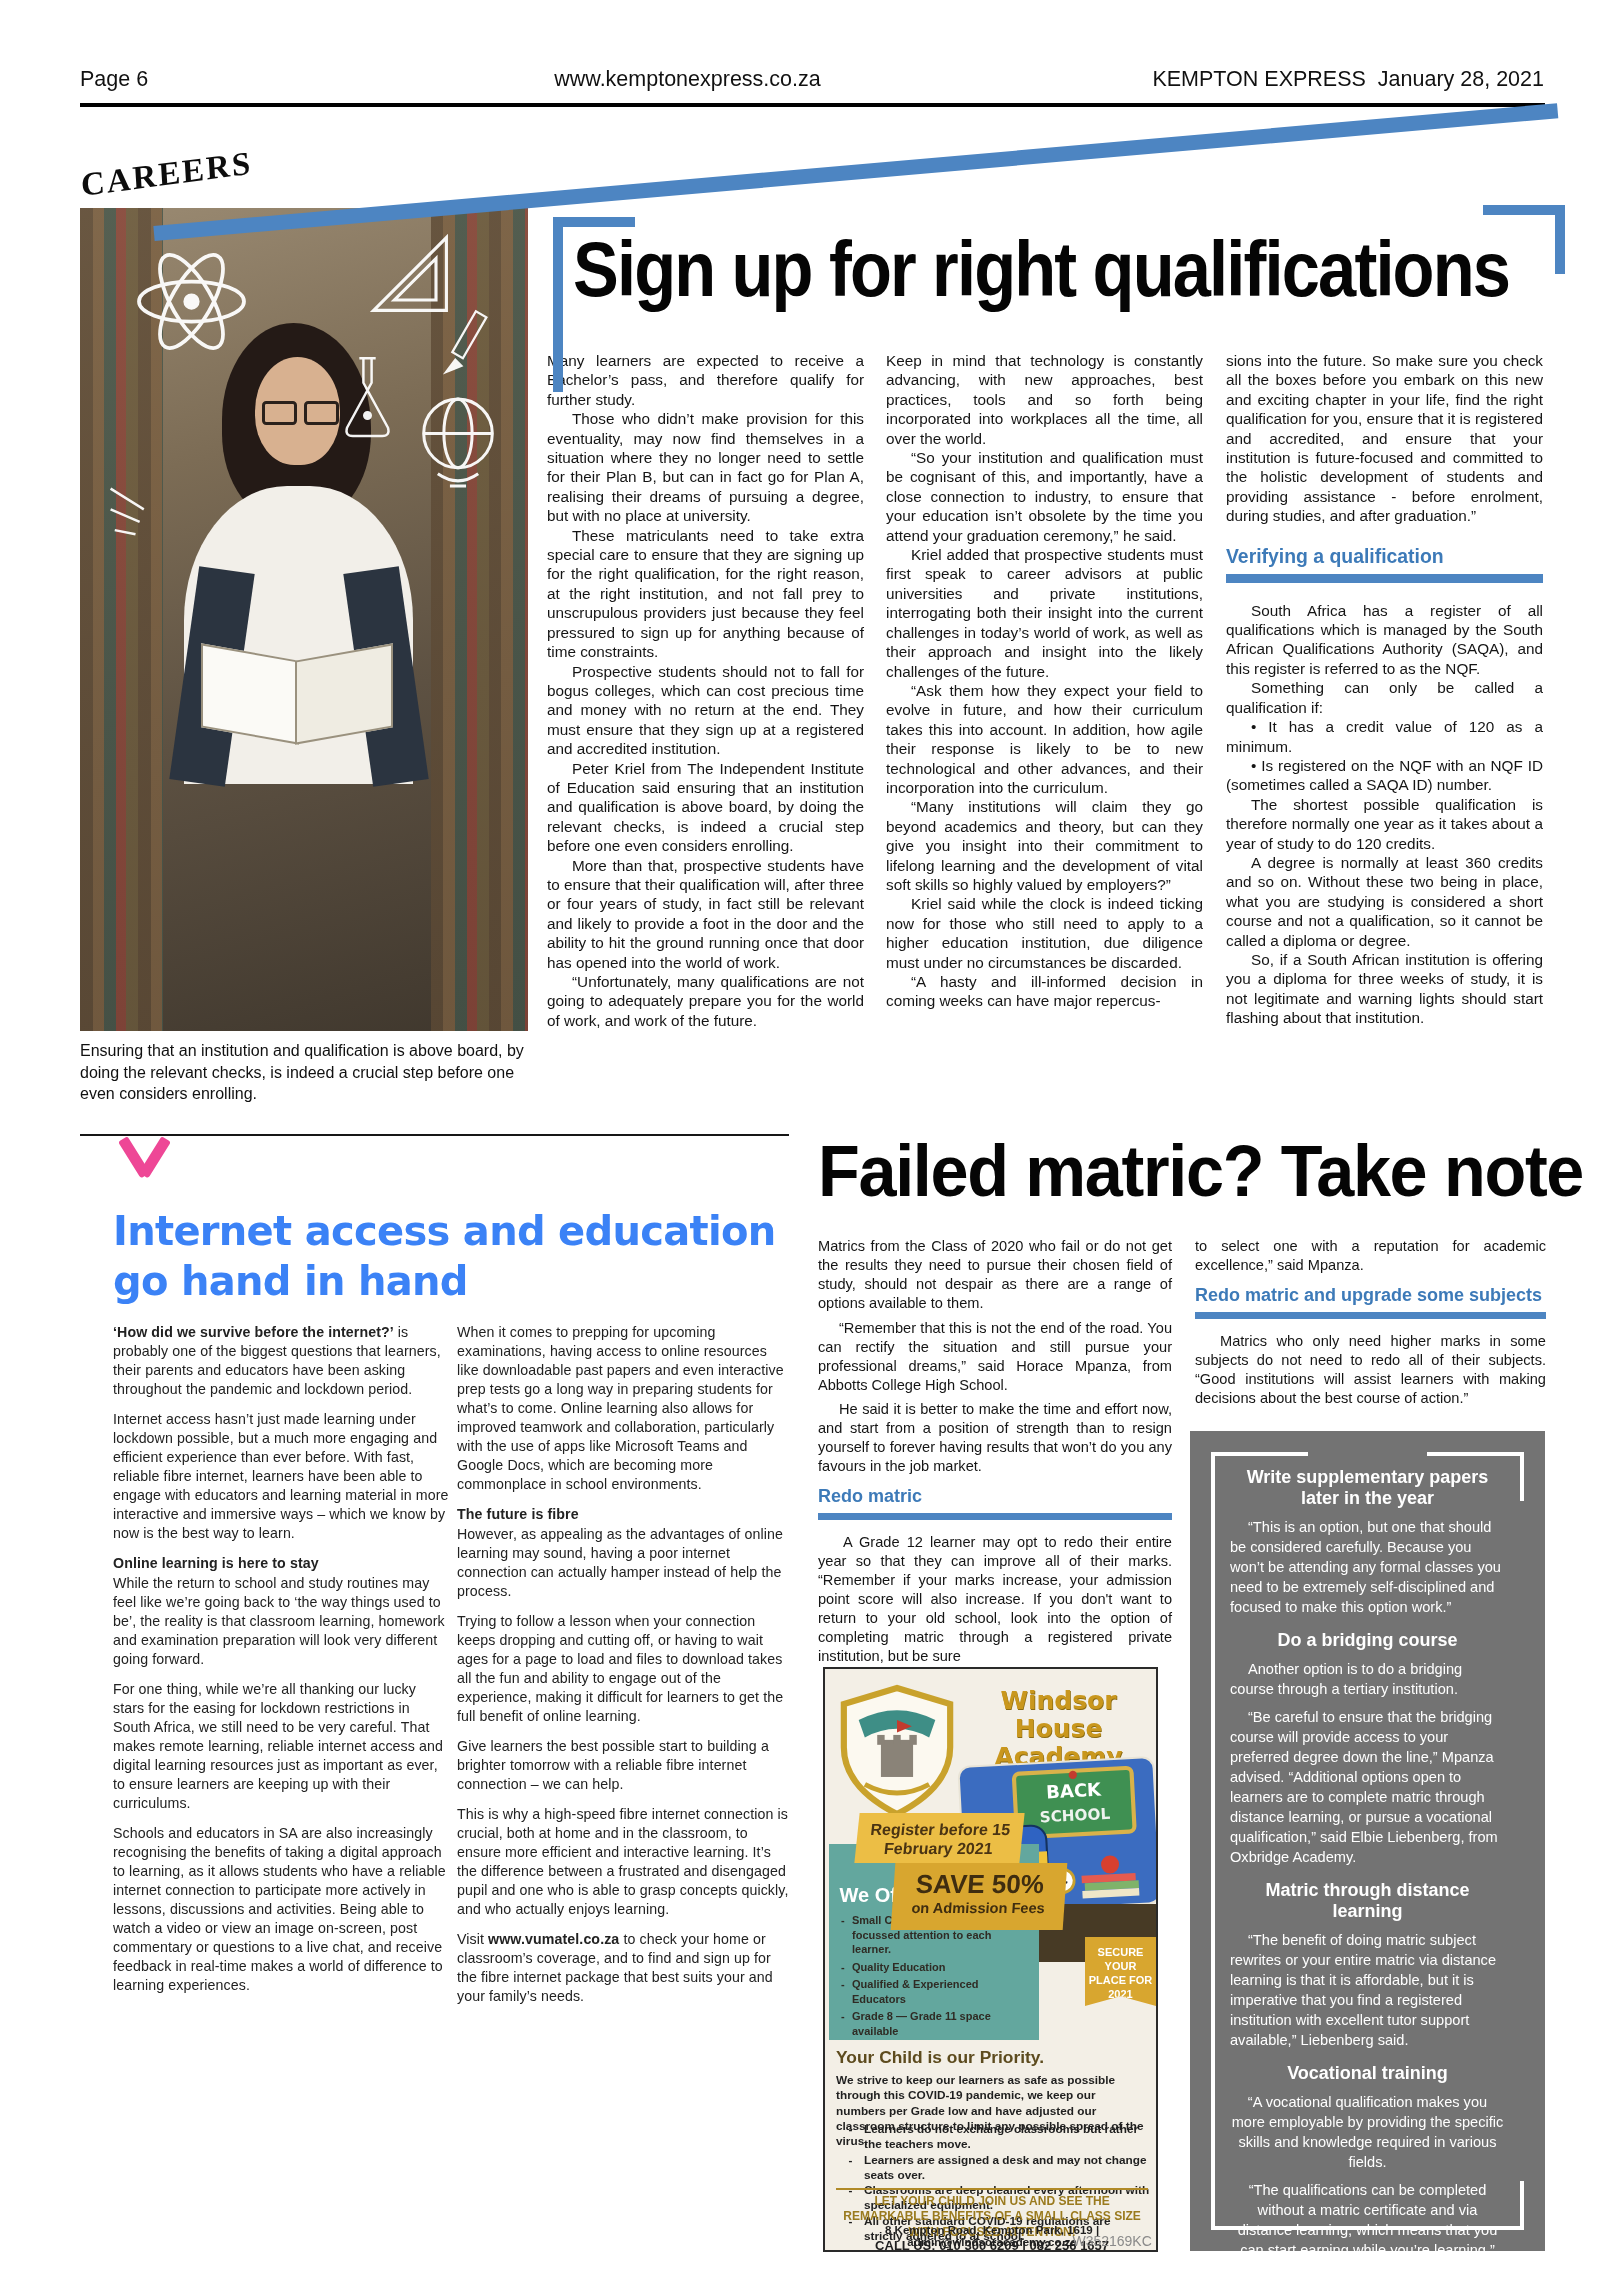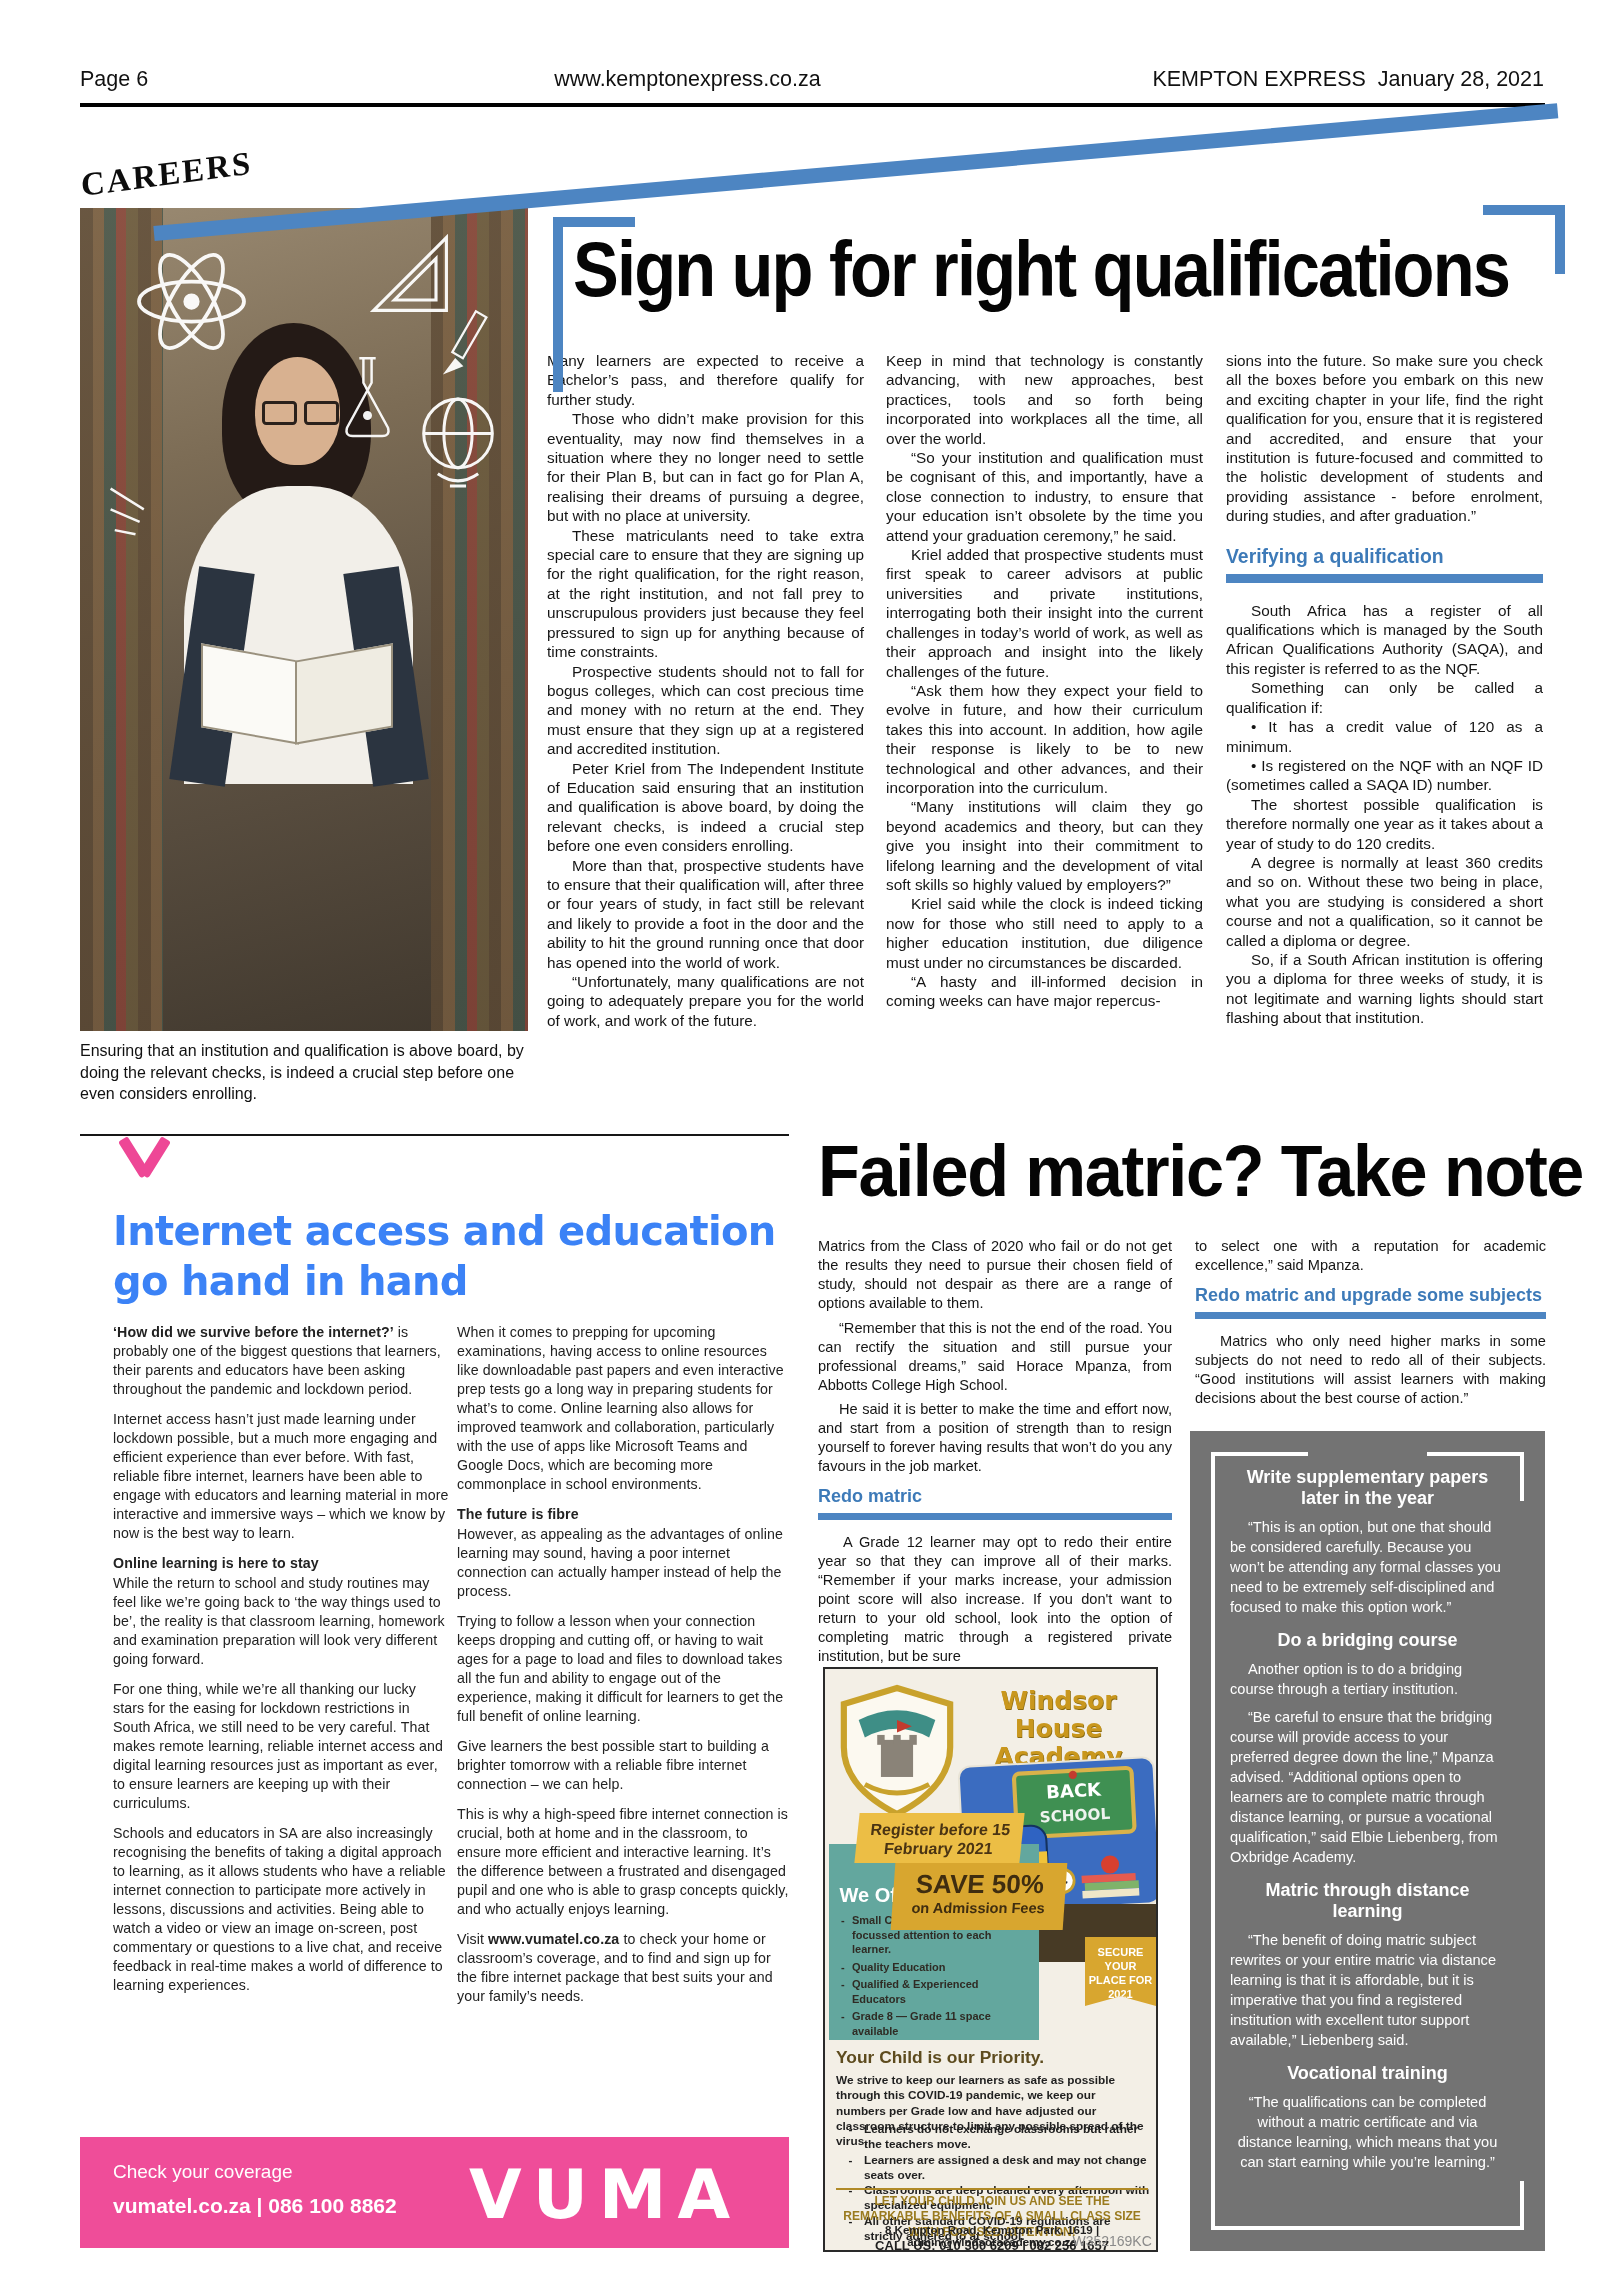--- a/index.html
+++ b/index.html
@@ -252,25 +252,20 @@
   <div class="adv-col" style="left:457px;width:332px;">
     <p>When it comes to prepping for upcoming examinations, having access to online resources like downloadable past papers and even interactive prep tests go a long way in preparing students for what’s to come. Online learning also allows for improved teamwork and collaboration, particularly with the use of apps like Microsoft Teams and Google Docs, which are becoming more commonplace in school environments.</p>
     <p class="adv-sub">The future is fibre</p>
     <p>However, as appealing as the advantages of online learning may sound, having a poor internet connection can actually hamper instead of help the process.</p>
     <p>Trying to follow a lesson when your connection keeps dropping and cutting off, or having to wait ages for a page to load and files to download takes all the fun and ability to engage out of the experience, making it difficult for learners to get the full benefit of online learning.</p>
     <p>Give learners the best possible start to building a brighter tomorrow with a reliable fibre internet connection – we can help.</p>
     <p>This is why a high-speed fibre internet connection is crucial, both at home and in the classroom, to ensure more efficient and interactive learning. It’s the difference between a frustrated and disengaged pupil and one who is able to grasp concepts quickly, and who actually enjoys learning.</p>
     <p><span>Visit </span><b>www.vumatel.co.za</b><span> to check your home or classroom’s coverage, and to find and sign up for the fibre internet package that best suits your and your family’s needs.</span></p>
   </div>
 
-  <div class="abs" id="adv-footer">
-    <div class="cover">Check your coverage</div>
-    <div class="contact">vumatel.co.za | 086 100 8862</div>
-    <div id="vuma-word">VUMA</div>
-  </div>
 
   <div class="abs" id="a2-title">Failed matric? Take note</div>
   <div class="a2-col" style="left:818px;width:354px;">
     <div>
         <p>Matrics from the Class of 2020 who fail or do not get the results they need to pursue their chosen field of study, should not despair as there are a range of options available to them.</p>
         <p>“Remember that this is not the end of the road. You can rectify the situation and still pursue your professional dreams,” said Horace Mpanza, from Abbotts College High School.</p>
         <p>He said it is better to make the time and effort now, and start from a position of strength than to resign yourself to forever having results that won’t do you any favours in the job market.</p>
       </div>
     <div class="blue-subhead2">Redo matric</div>
     <div class="blue-bar2"></div>
@@ -298,20 +293,21 @@
     <div class="bbk" style="right:21px;bottom:21px;width:4.2px;height:49px;"></div>
     <div class="inner">
       <h3>Write supplementary papers later in the year</h3>
       <p>“This is an option, but one that should be considered carefully. Because you won’t be attending any formal classes you need to be extremely self-disciplined and focused to make this option work.”</p>
       <h3>Do a bridging course</h3>
       <p>Another option is to do a bridging course through a tertiary institution.</p>
       <p>“Be careful to ensure that the bridging course will provide access to your preferred degree down the line,” Mpanza advised. “Additional options open to learners are to complete matric through distance learning, or pursue a vocational qualification,” said Elbie Liebenberg, from Oxbridge Academy.</p>
       <h3>Matric through distance learning</h3>
       <p>“The benefit of doing matric subject rewrites or your entire matric via distance learning is that it is affordable, but it is imperative that you find a registered institution with excellent tutor support available,” Liebenberg said.</p>
       <h3>Vocational training</h3>
+      <p class="ctr">“A vocational qualification makes you more employable by providing the specific skills and knowledge required in various fields.</p>
       <p class="ctr">“The qualifications can be completed without a matric certificate and via distance learning, which means that you can start earning while you’re learning.”</p>
     </div>
   </div>
 
   <div class="abs" id="windsor">
     <svg style="position:absolute;left:9.7px;top:14px;" width="124" height="136" viewBox="0 0 100 110">
       <path d="M50 4 L93 17 V52 Q93 84 50 106 Q7 84 7 52 V17 Z" fill="#fcf9f0" stroke="#c9a22c" stroke-width="5"></path>
       <path d="M19 30 Q50 14 81 30 L76 44 Q50 30 24 44 Z" fill="#3e8e86"></path>
       <rect x="37" y="46" width="26" height="30" fill="#8a8378"></rect>
       <rect x="34" y="42" width="6" height="8" fill="#8a8378"></rect>

